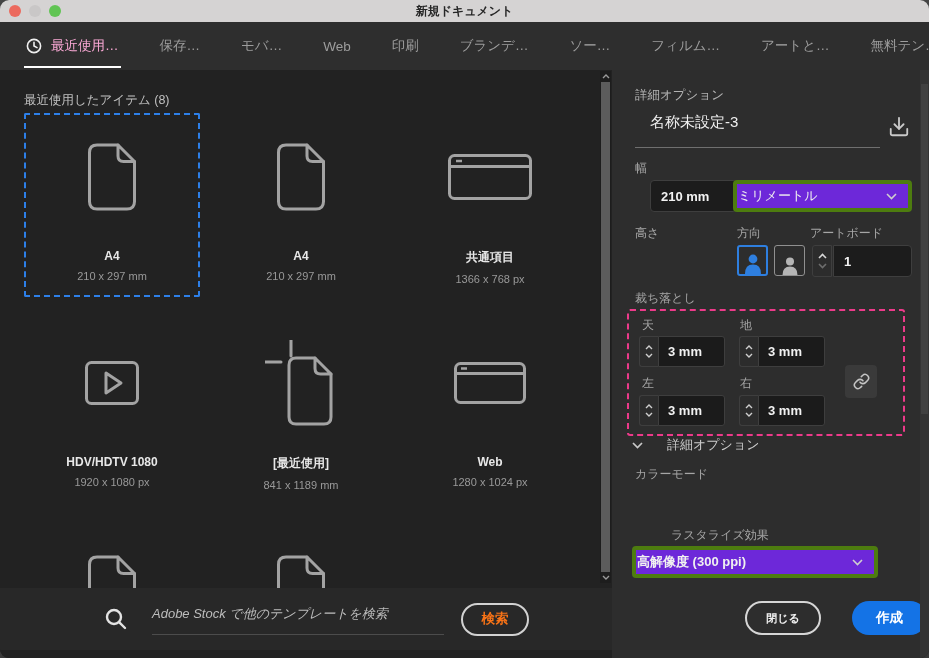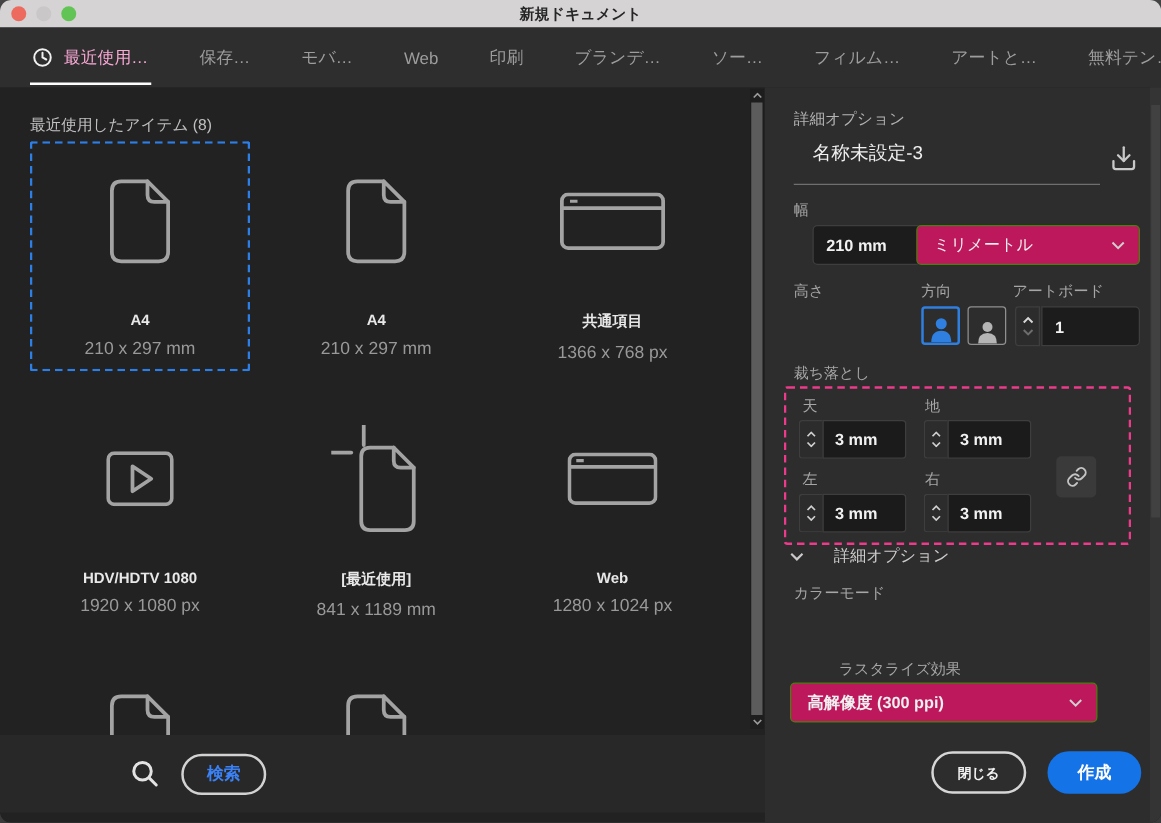--- a/index.html
+++ b/index.html
@@ -29,55 +29,55 @@
   
   .left { position:absolute; top:70px; left:0; width:612px; bottom:0; background:#222222; overflow:hidden; }
   .recent-heading { position:absolute; left:24px; top:22px; font-size:12.5px; color:#c0c0c0; }
   .cards { position:absolute; left:24px; top:43px; display:grid;
            grid-template-columns:repeat(3,176px); grid-auto-rows:184px; column-gap:13px; row-gap:22px; }
   .card { position:relative; border:2px dashed transparent; border-radius:2px;
           display:flex; flex-direction:column; align-items:center; cursor:default; }
   .card.selected { border-color:#2d7fe8; }
   .icon-area { height:124px; display:flex; align-items:center; justify-content:center; }
   .card .name { font-size:12px; font-weight:bold; color:#e8e8e8; margin-top:10px; }
-  .card .dims { font-size:14px; color:#999999; margin-top:7px; }
+  .card .dims { font-size:11px; color:#999999; margin-top:7px; }
 
   
   .scroll-left { position:absolute; left:600px; top:1px; width:11px; height:512px; background:#1d1d1d; }
   .scroll-left .thumb { position:absolute; left:1px; right:1px; top:11px; bottom:11px;
                         background:#5c5c5c; }
   .scroll-arrow { position:absolute; left:0; width:11px; height:11px; display:flex;
                   align-items:center; justify-content:center; }
   .scroll-arrow.up { top:0; } .scroll-arrow.down { bottom:0; }
 
   
   .search-strip { position:absolute; left:0; top:518px; width:612px; height:62px; background:#282828;
                   display:flex; align-items:center; }
   .search-glyph { margin-left:104px; display:flex; }
   .search-field { margin-left:24px; width:292px; padding-bottom:11px; border-bottom:1px solid #4c4c4c; }
   .search-field span { font-size:13px; font-style:italic; color:#bdbdbd; }
   .search-btn { margin-left:17px; width:68px; height:33px; border:2px solid #d2d2d2; border-radius:17px;
-                background:transparent; color:#3b82f6; font-size:13.5px; font-weight:bold;
+                background:transparent; color:#f97316; font-size:13.5px; font-weight:bold;
                 display:flex; align-items:center; justify-content:center; cursor:default; }
 
   
   .panel { position:absolute; top:70px; left:612px; right:0; bottom:0; background:#2d2d2d; }
   .plabel { position:absolute; color:#a6a6a6; font-size:12px; white-space:nowrap; }
   .pheading { position:absolute; left:23px; top:17px; color:#b3b3b3; font-size:12.5px; }
   .doc-name { position:absolute; left:38px; top:43px; color:#f0f0f0; font-size:15px; }
   .name-rule { position:absolute; left:23px; top:77px; width:245px; border-top:1px solid #6f6f6f; }
   .dl-btn { position:absolute; left:274px; top:44px; width:26px; height:26px;
             display:flex; align-items:center; justify-content:center; cursor:default; }
 
   .field { position:absolute; background:#1c1c1c; border:1px solid #3e3e3e; border-radius:4px;
            color:#f2f2f2; font-size:13px; font-weight:bold; display:flex; align-items:center;
            padding-left:10px; }
-  .dropdown { position:absolute; background:#be185d; border:1px solid #4d7c0f; border-radius:4px;
+  .dropdown { position:absolute; background:#6d28d9; border:4px solid #4d7c0f; border-radius:4px;
               color:#f0f0f0; font-size:13px; display:flex; align-items:center;
-              justify-content:space-between; padding:0 11px 0 13px; cursor:default; }
+              justify-content:space-between; padding:0 11px 0 1px; cursor:default; }
 
   .orient { position:absolute; width:31px; height:31px; border:1px solid #909090; border-radius:3px;
             display:flex; align-items:flex-end; justify-content:center; overflow:hidden; cursor:default; }
   .orient.selected { border:2px solid #2e7fe0; }
 
   .spin { position:absolute; width:20px; height:32px; background:#2c2c2c; border:1px solid #3e3e3e;
           border-radius:3px 0 0 3px; display:flex; flex-direction:column; align-items:center;
           justify-content:center; gap:4px; }
 
   .bleed-box { position:absolute; left:15px; top:239px; width:278px; height:127px;
@@ -273,20 +273,23 @@
       </div>
     </div>
 
     <div class="search-strip">
       <span class="search-glyph">
         <svg width="24" height="24" viewBox="0 0 24 24" fill="none" stroke="#e3e3e3" stroke-width="2.4" stroke-linecap="round">
           <circle cx="10" cy="10" r="7"></circle>
             <line x1="15.3" y1="15.3" x2="21" y2="21"></line>
         </svg>
       </span>
+      <div class="search-field">
+        <span>Adobe Stock で他のテンプレートを検索</span>
+      </div>
       <div class="search-btn">
         <span>検索</span>
       </div>
     </div>
 
     <div class="scroll-left">
       <span class="scroll-arrow up">
         <svg width="8" height="5" viewBox="0 0 8 5" fill="none" stroke="#9a9a9a" stroke-width="1.4">
             <path d="M1 4 L4 1 L7 4"></path>
           </svg>
@@ -437,21 +440,21 @@
       <span>
         <svg width="11" height="7" viewBox="0 0 11 7" fill="none" stroke="#cfcfcf" stroke-width="1.6">
             <path d="M1 1 L5.5 5.5 L10 1"></path>
           </svg>
       </span>
     </div>
 
     <div class="btn-outline" style="left:133px; top:531px; width:76px;">
       <span>閉じる</span>
     </div>
-    <div class="btn-primary" style="left:226px; top:531px; width:75px;">
+    <div class="btn-primary" style="left:240px; top:531px; width:75px;">
       <span>作成</span>
     </div>
 
     <div class="scroll-right">
       <div class="thumb"></div>
     </div>
   </div>
 
 </div>
 

